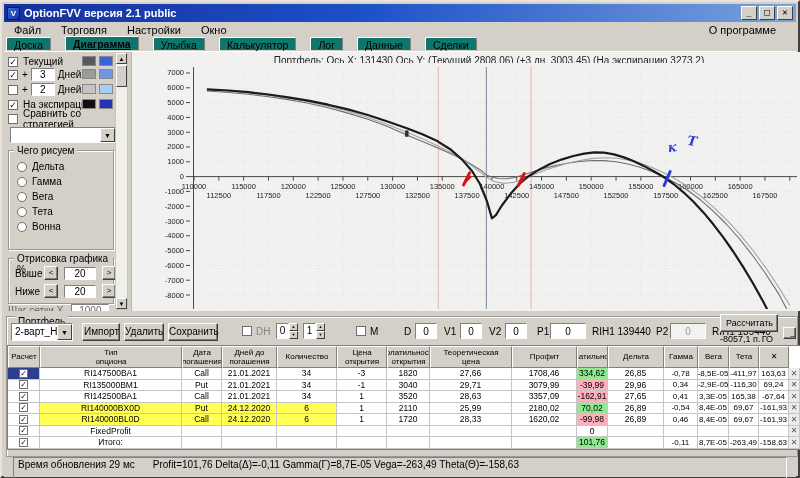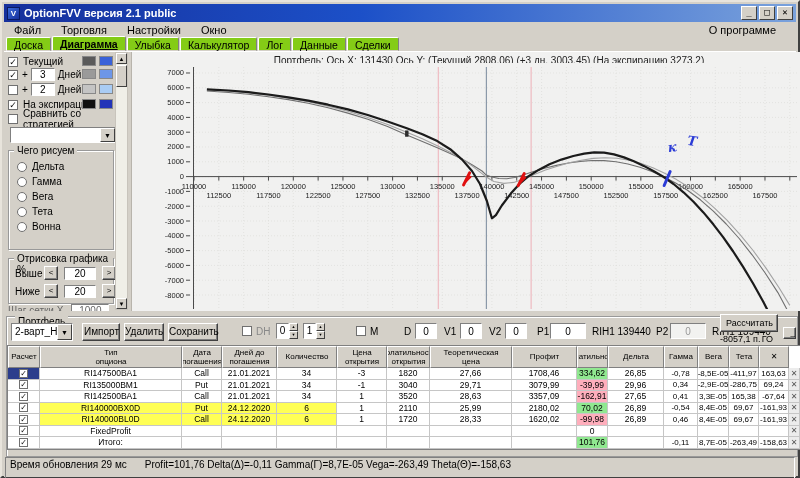--- a/index.html
+++ b/index.html
@@ -19,22 +19,22 @@
   .winbtn { width:16px; height:14px; background:#d4d0c8; border:1px solid;
     border-color:#fff #404040 #404040 #fff; font-size:9px; line-height:11px; text-align:center;
     font-family:"DejaVu Sans Mono",monospace; }
   
   .menubar { position:absolute; left:2px; top:20px; right:2px; height:15px;
     display:flex; align-items:center; font-size:11px; }
   .menubar .mitem { padding:0 10px; }
   .menubar .mright { margin-left:auto; margin-right:10px; }
   .tabbar { position:absolute; left:2px; top:35px; right:2px; height:15px; display:flex;
     align-items:flex-end; padding-left:2px; border-bottom:1px solid #fff; }
-  .tab { height:14px; background:#84cc16; border:1px solid; border-color:#fff #808080 #d4d0c8 #fff;
-    border-radius:2px 2px 0 0; font-size:10.5px; padding:1px 7px 0 7px; margin-right:1px; white-space:nowrap; }
+  .tab { height:14px; background:#0f766e; border:1px solid; border-color:#fff #808080 #d4d0c8 #fff;
+    border-radius:2px 2px 0 0; font-size:10.5px; padding:1px 7px 0 7px; margin-right:14px; white-space:nowrap; }
   .tab.active { height:15px; font-weight:bold; position:relative; z-index:2; border-bottom:1px solid #d4d0c8;text-decoration:underline; }
   
   .content { position:absolute; left:2px; top:50px; width:796px; height:259px; background:#d4d0c8; }
   .sidebar { position:absolute; left:0; top:0; width:127px; height:259px; overflow:hidden; font-size:10px; }
   .legrow { position:absolute; left:4px; height:13px; display:flex; align-items:center; }
   .cb { width:10px; height:10px; background:#fff; border:1px solid #707070; font-size:9px;
     line-height:8px; text-align:center; color:#111; flex:none; }
   .sw { position:absolute; width:14px; height:10px; top:1px; border:1px solid #888; }
   .numbox { width:24px; height:13px; background:#fff; border:1px solid;
     border-color:#808080 #fff #fff #808080; font-size:10px; text-align:center; margin:0 3px; }
@@ -88,21 +88,21 @@
   .td.small { font-size:8px; }
   .td.hl { background:#ffff55; }
   .td.pos { background:#90e890; }
   .td.neg { background:#ffaebc; }
   .td.selcell { background:#2c3e8c; }
   .td .cb { width:9px; height:9px; font-size:8px; line-height:7px; }
   .td.xcell { background:#ececec; color:#555; font-size:8px; }
   
   .statusbar { position:absolute; left:2px; top:457px; right:2px; height:18px; background:#d4d0c8;
     display:flex; align-items:center; }
-  .statusin { flex:1; height:22px; margin:0 1px; border:1px solid; border-color:#808080 #fff #fff #808080;
+  .statusin { flex:1; height:22px; margin:0 9px; border:1px solid; border-color:#808080 #fff #fff #808080;
     font-size:10px; line-height:14px; padding-left:4px; white-space:nowrap; overflow:hidden; }
   .statusin span { margin-right:18px; }
 </style>
 </head>
 <body>
 
 <div class="window">
 
   <div class="titlebar">
     <div class="appicon">V</div>
@@ -467,21 +467,21 @@
           <div class="td">21.01.2021</div>
           <div class="td">34</div>
           <div class="td">-1</div>
           <div class="td">3040</div>
           <div class="td">29,71</div>
           <div class="td">3079,99</div>
           <div class="td neg">-39,99</div>
           <div class="td">29,96</div>
           <div class="td small">0,34</div>
           <div class="td small">-2,9E-05</div>
-          <div class="td small">-286,75</div>
+          <div class="td small">-116,30</div>
           <div class="td small">69,24</div>
           <div class="td xcell">✕</div>
         </div>
         <div class="trow">
           <div class="td">
             <span class="cb">✓</span>
           </div>
           <div class="td">RI142500BA1</div>
           <div class="td">Call</div>
           <div class="td">21.01.2021</div>

